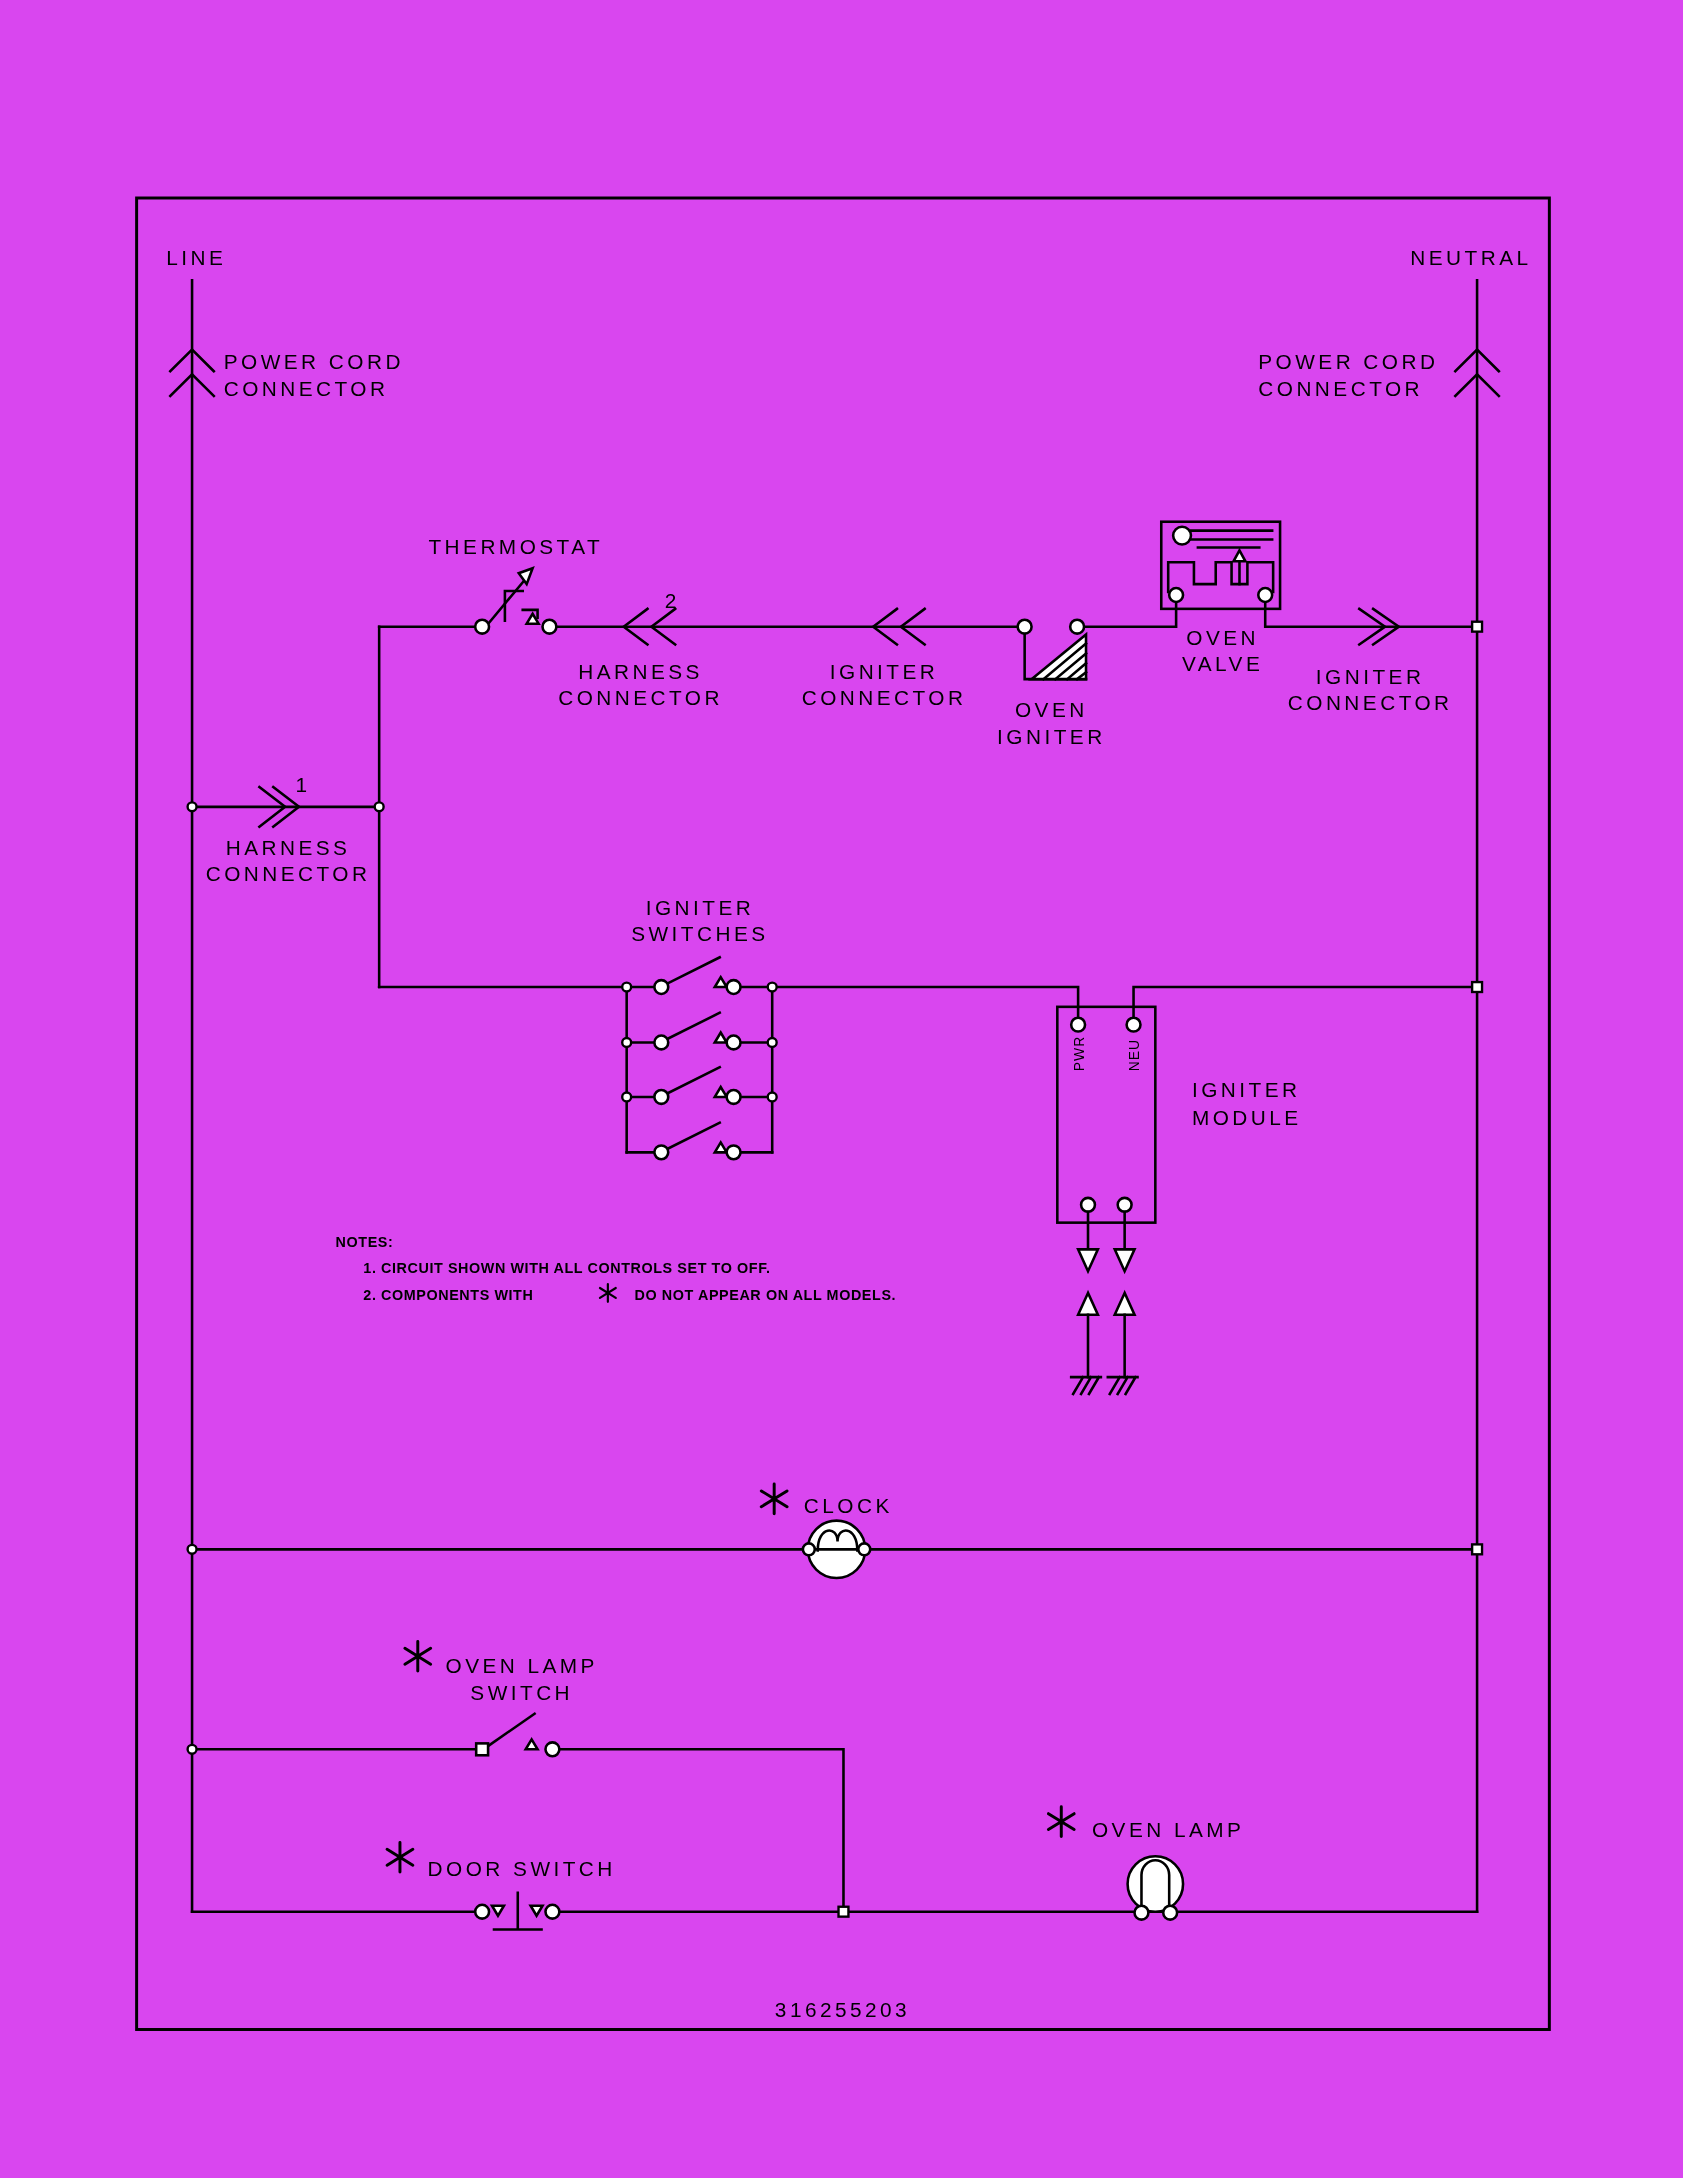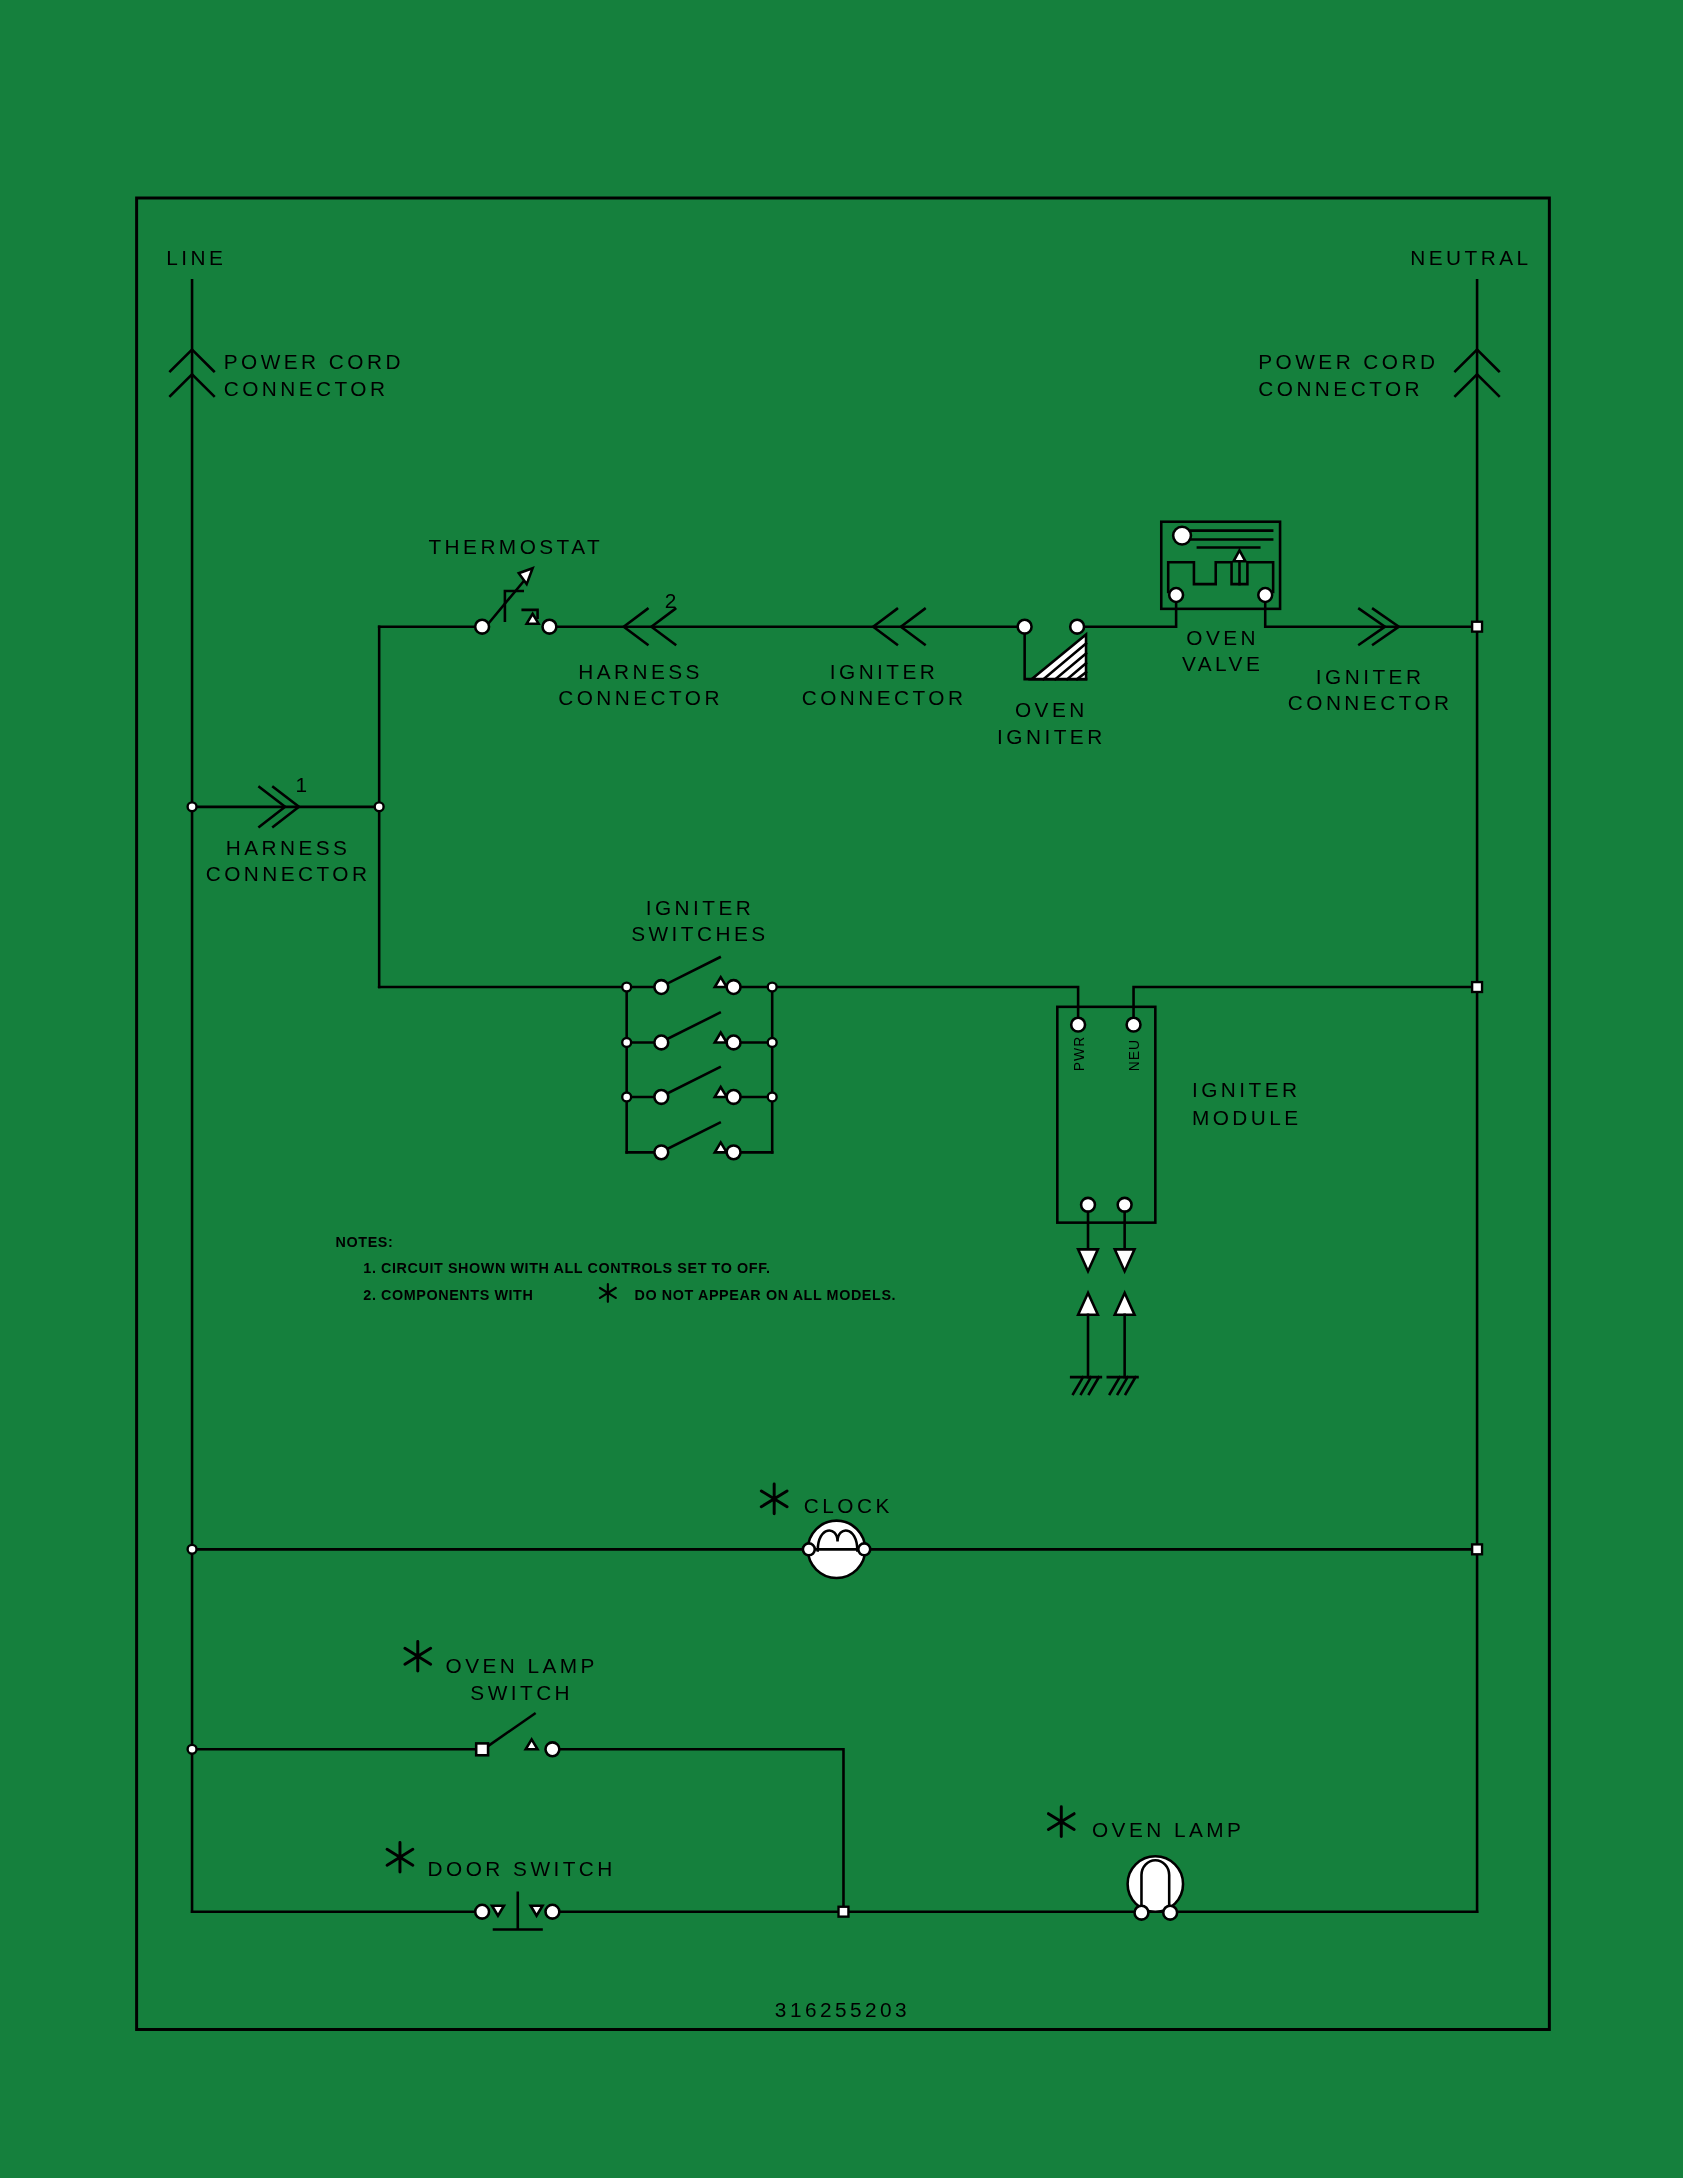--- a/index.html
+++ b/index.html
@@ -1,16 +1,16 @@
 <!DOCTYPE html>
 <html><head>
 <meta charset="utf-8">
 <style>
   html,body{margin:0;padding:0;background:#ffffff;}
-  .page{position:relative;width:1683px;height:2178px;background:#15803d;overflow:hidden;}
+  .page{position:relative;width:1683px;height:2178px;background:#d946ef;overflow:hidden;}
   svg{position:absolute;left:0;top:0;}
   .w{stroke:#000000;stroke-width:2.6;fill:none;stroke-linecap:square;stroke-linejoin:miter;}
   .bd{stroke:#000000;stroke-width:3;fill:none;}
   .sym{stroke:#000000;stroke-width:2.6;fill:#ffffff;}
   .dot{stroke:#000000;stroke-width:2.4;fill:#ffffff;}
   .star{stroke:#000000;stroke-width:3;fill:none;stroke-linecap:round;}
   .star-s{stroke:#000000;stroke-width:2.2;fill:none;stroke-linecap:round;}
   .lbl{font-family:"Liberation Sans",sans-serif;font-size:21px;letter-spacing:3.5px;fill:#000000;}
   .vlbl{font-family:"Liberation Sans",sans-serif;font-size:14px;letter-spacing:1px;fill:#000000;}
   .note{font-family:"Liberation Sans",sans-serif;font-size:14.5px;font-weight:bold;letter-spacing:0.6px;fill:#000000;}

